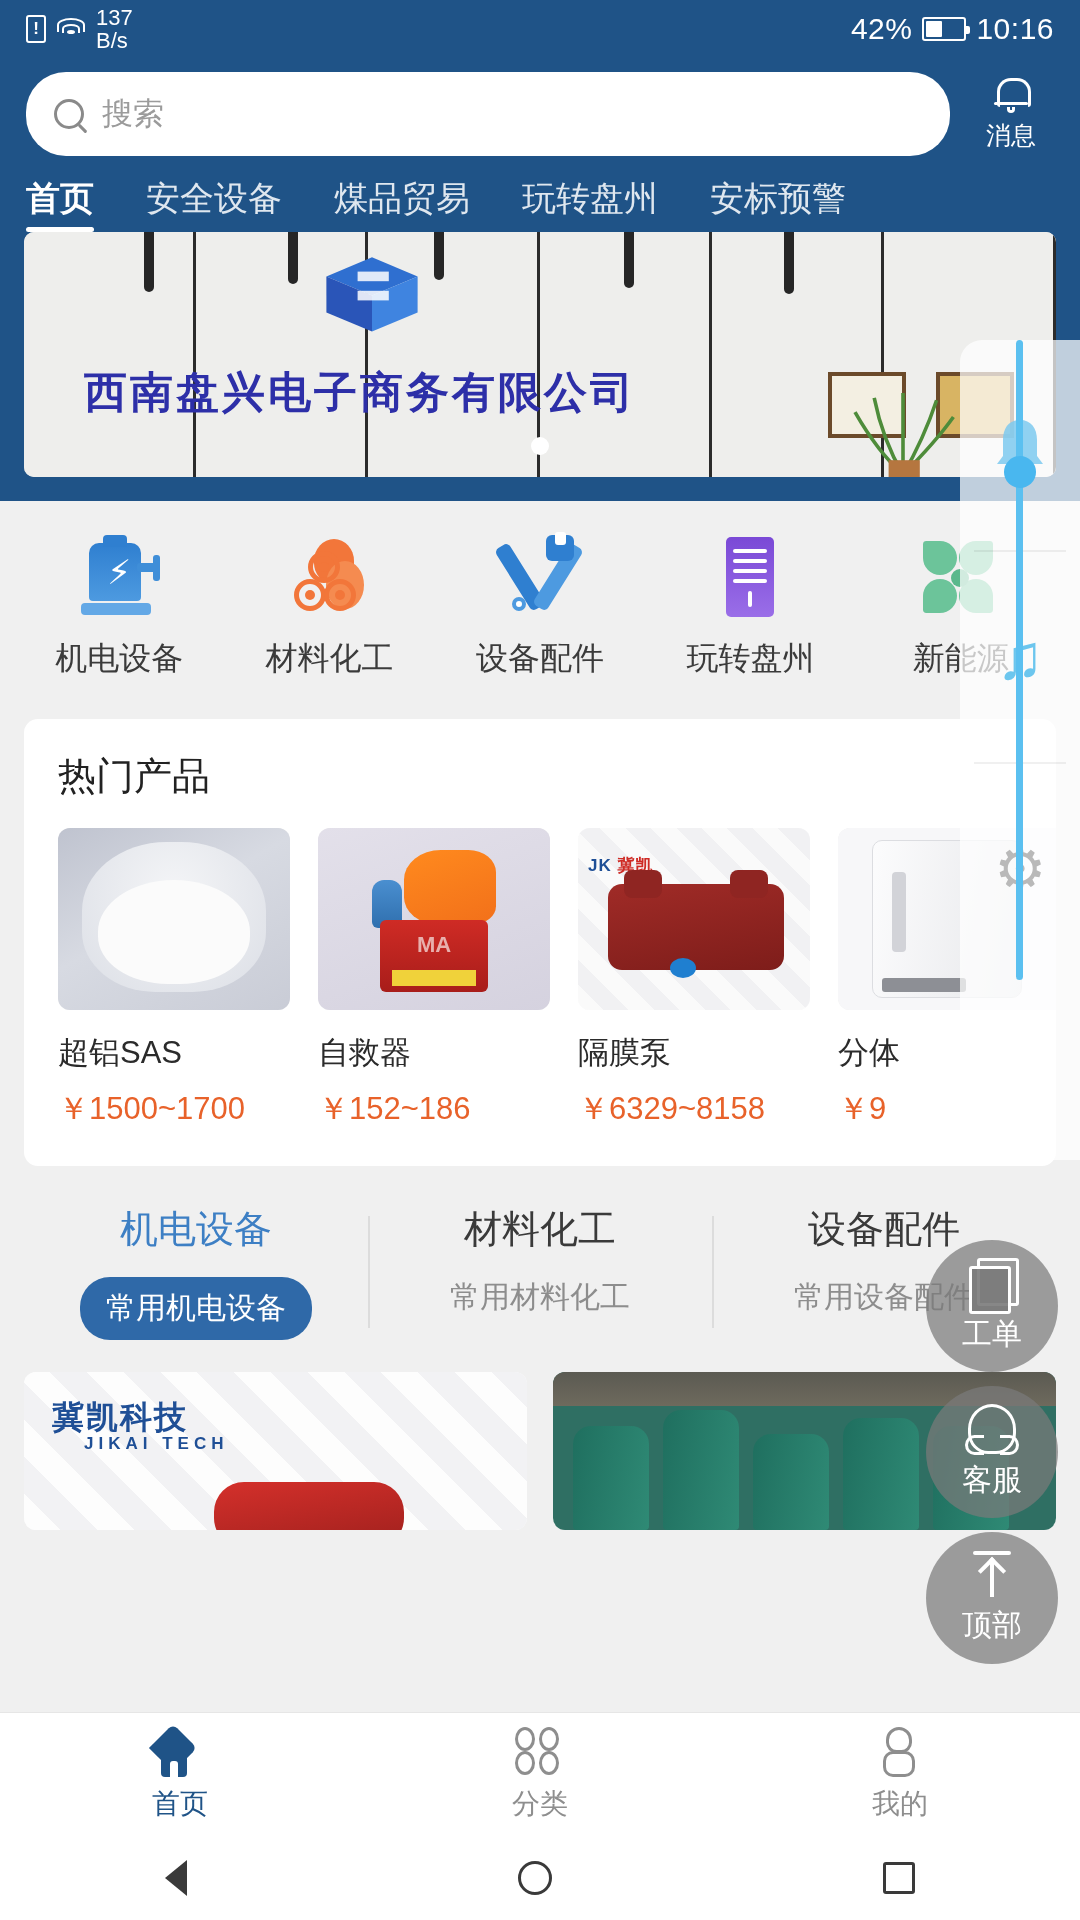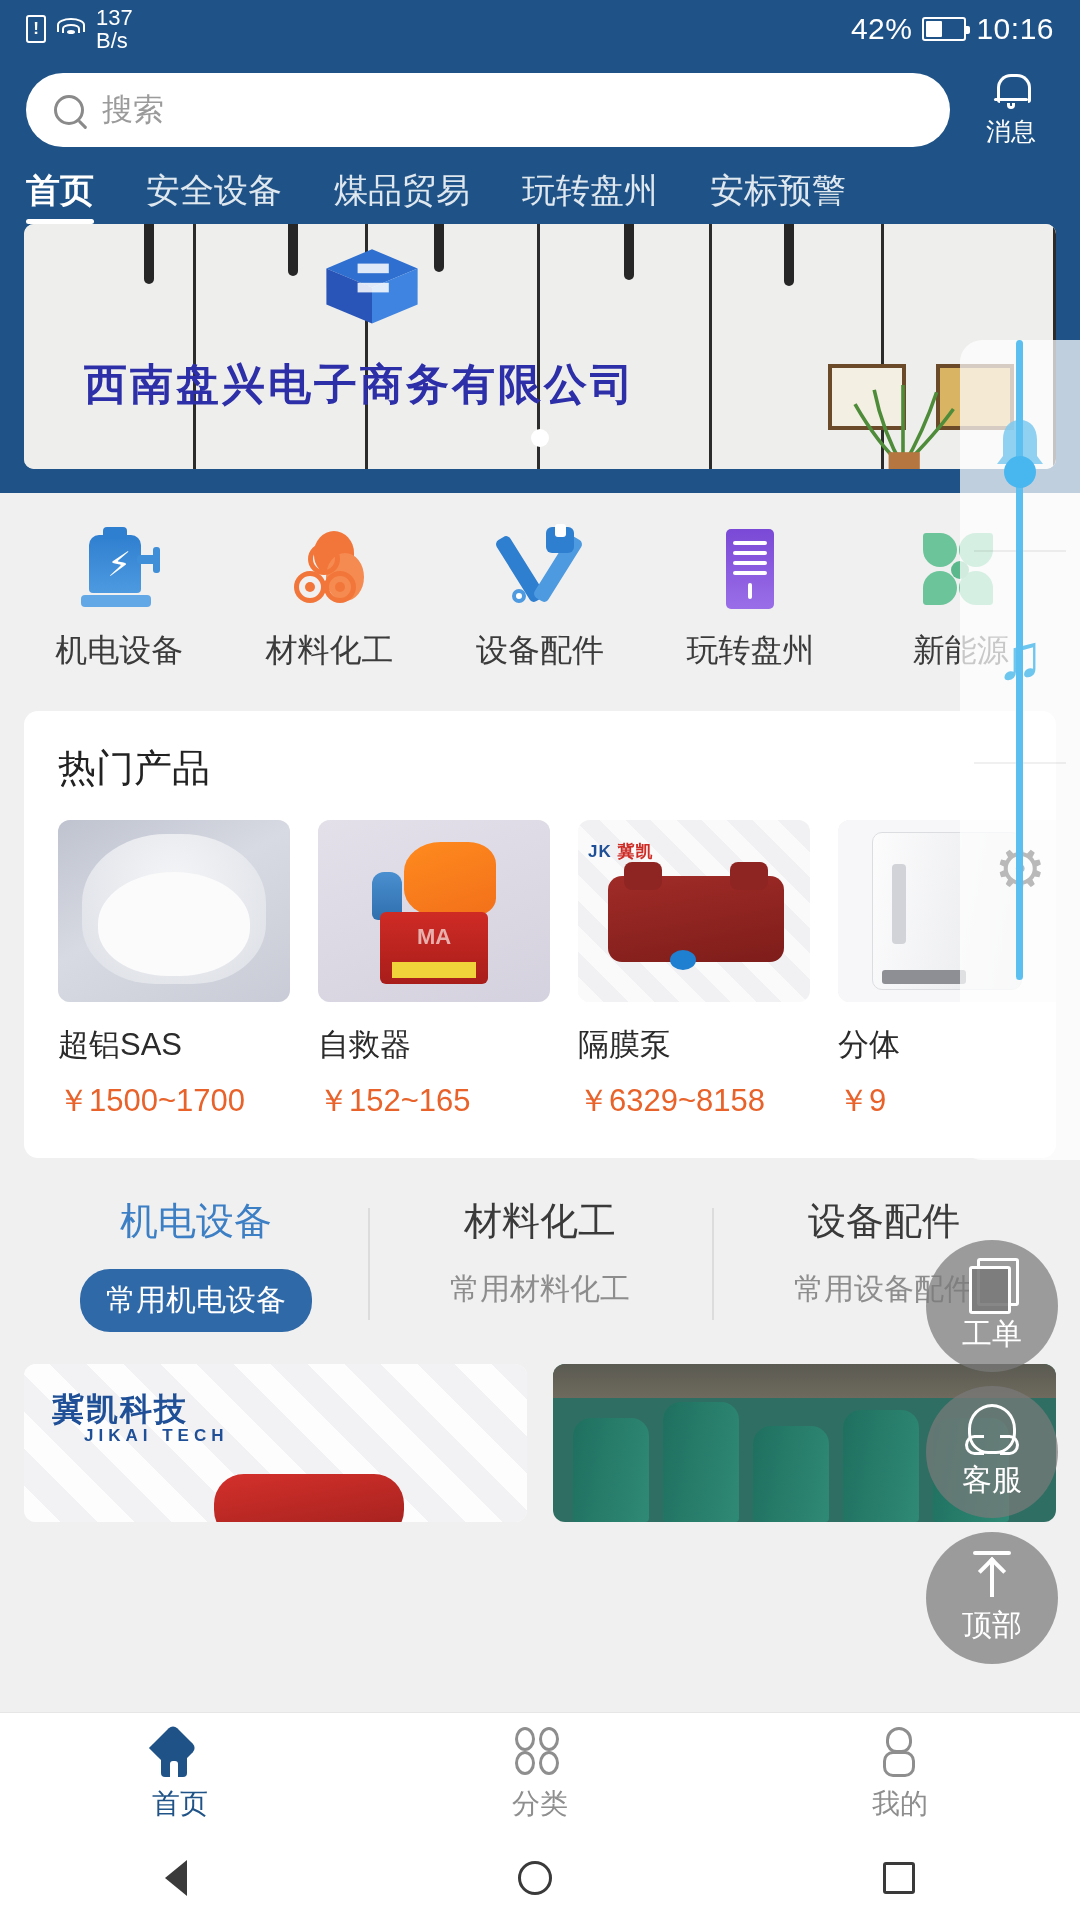--- a/index.html
+++ b/index.html
@@ -34,21 +34,21 @@
   .batt{ width:44px; height:24px; border:2.5px solid #fff; border-radius:3px;
     position:relative; display:flex; align-items:center; padding:2px;}
   .batt:after{ content:""; position:absolute; right:-6px; top:7px; width:4px; height:8px;
     background:#fff; border-radius:0 2px 2px 0;}
   .batt-fill{ height:100%; background:#fff; border-radius:1px;}
 
   
   .header{ background:#1f5387; padding:14px 26px 0 26px; }
   .searchrow{ display:flex; align-items:center; gap:18px; }
   .searchbox{
-    flex:1; height:74px; background:#fff; border-radius:40px;
+    flex:1; height:84px; background:#fff; border-radius:40px;
     display:flex; align-items:center; padding:0 28px; gap:18px;
   }
   .mag{ width:30px; height:30px; border:3px solid #8a8a8a; border-radius:50%;
     position:relative; flex:none;}
   .mag:after{ content:""; position:absolute; width:3px; height:11px; background:#8a8a8a;
     right:-3px; bottom:-8px; transform:rotate(-45deg); border-radius:2px;}
   .search-ph{ color:#9b9b9b; font-size:31px; }
   .msgbtn{ width:86px; text-align:center; color:#fff; }
   .bell{ width:38px; height:38px; margin:0 auto; position:relative; }
   .bell:before{ content:""; position:absolute; left:5px; top:2px; width:28px; height:26px;
@@ -174,21 +174,21 @@
     text-align:center; color:#e8b0ad; font-size:22px; font-weight:bold;}
   .pi-rescue .lbl{ position:absolute; left:74px; top:142px; width:84px; height:16px;
     background:#f0d23a;}
   .pi-rescue .cloth{ position:absolute; left:86px; top:22px; width:92px; height:74px;
     background:linear-gradient(160deg,#ff8a1e,#f2701a); border-radius:40% 30% 24% 36%;}
   .pi-rescue .tank{ position:absolute; left:54px; top:52px; width:30px; height:48px;
     background:linear-gradient(180deg,#4a8fd0,#2f6fae); border-radius:12px 12px 6px 6px;}
   .pi-pump{ background:#fff;}
   .pi-pump .wm{ position:absolute; inset:0;
     background:repeating-linear-gradient(45deg,#fafafa 0 18px,#f1f1f3 18px 36px); }
-  .pi-pump .jk{ position:absolute; left:10px; top:20px; font-size:17px; font-weight:bold;
+  .pi-pump .jk{ position:absolute; left:10px; top:26px; font-size:17px; font-weight:bold;
     color:#1f4f96; letter-spacing:1px;}
   .pi-pump .jk b{ color:#cf2b25; }
   .pi-pump .pump{ position:absolute; left:30px; top:56px; width:176px; height:86px;
     background:linear-gradient(170deg,#a02b27,#7e1d1a); border-radius:14px;}
   .pi-pump .pump:before{ content:""; position:absolute; left:16px; top:-14px; width:38px;
     height:28px; background:#8f2522; border-radius:8px;}
   .pi-pump .pump:after{ content:""; position:absolute; right:16px; top:-14px; width:38px;
     height:28px; background:#8f2522; border-radius:8px;}
   .pi-pump .blue{ position:absolute; left:92px; top:130px; width:26px; height:20px;
     background:#1f7fd0; border-radius:50%;}
@@ -473,21 +473,21 @@
       <div class="prod">
         <div class="prod-img">
           <div class="pi-rescue" style="position:absolute;inset:0">
             <div class="cloth"></div>
             <div class="tank"></div>
             <div class="box"></div>
             <div class="lbl"></div>
           </div>
         </div>
         <div class="prod-name">自救器</div>
-        <div class="prod-price">￥152~165</div>
+        <div class="prod-price">￥152~186</div>
       </div>
       <div class="prod">
         <div class="prod-img">
           <div class="pi-pump" style="position:absolute;inset:0">
             <div class="wm"></div>
             <div class="jk">JK <b>冀凯</b></div>
             <div class="pump"></div>
             <div class="blue"></div>
           </div>
         </div>

